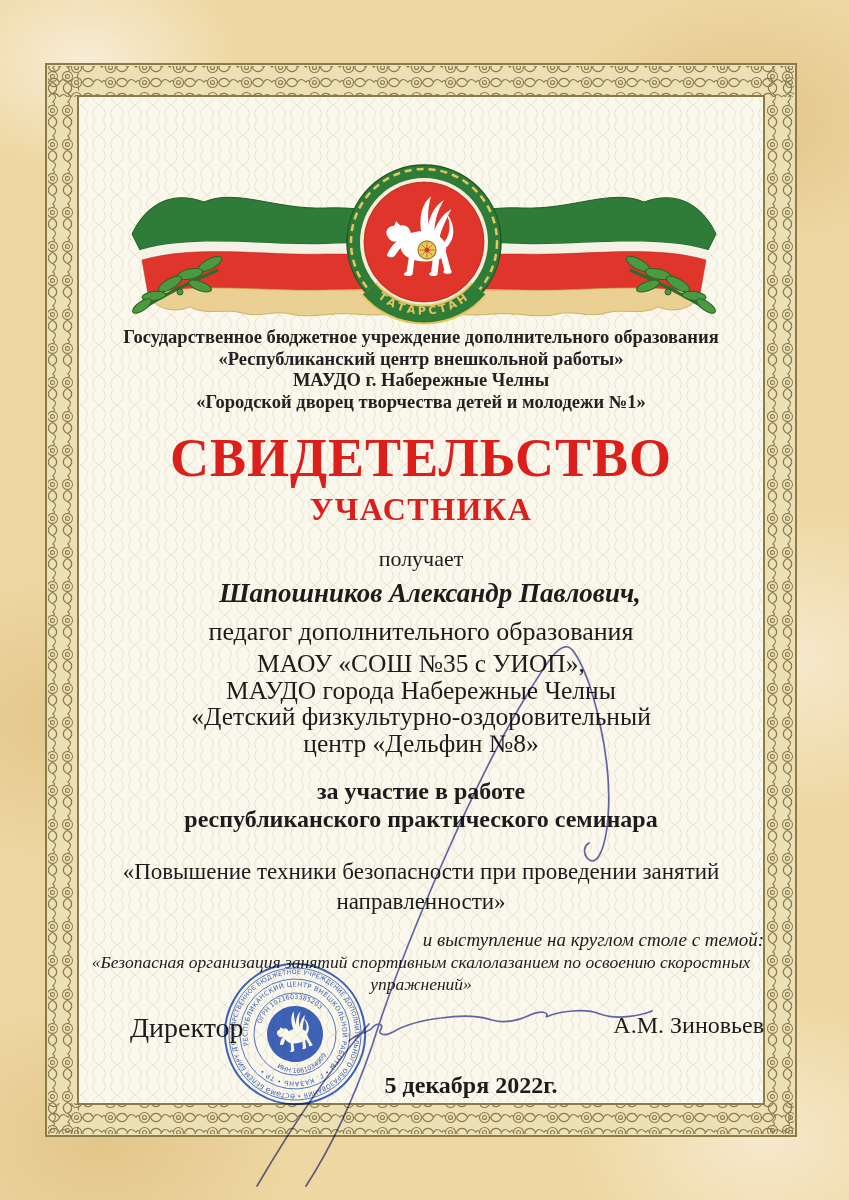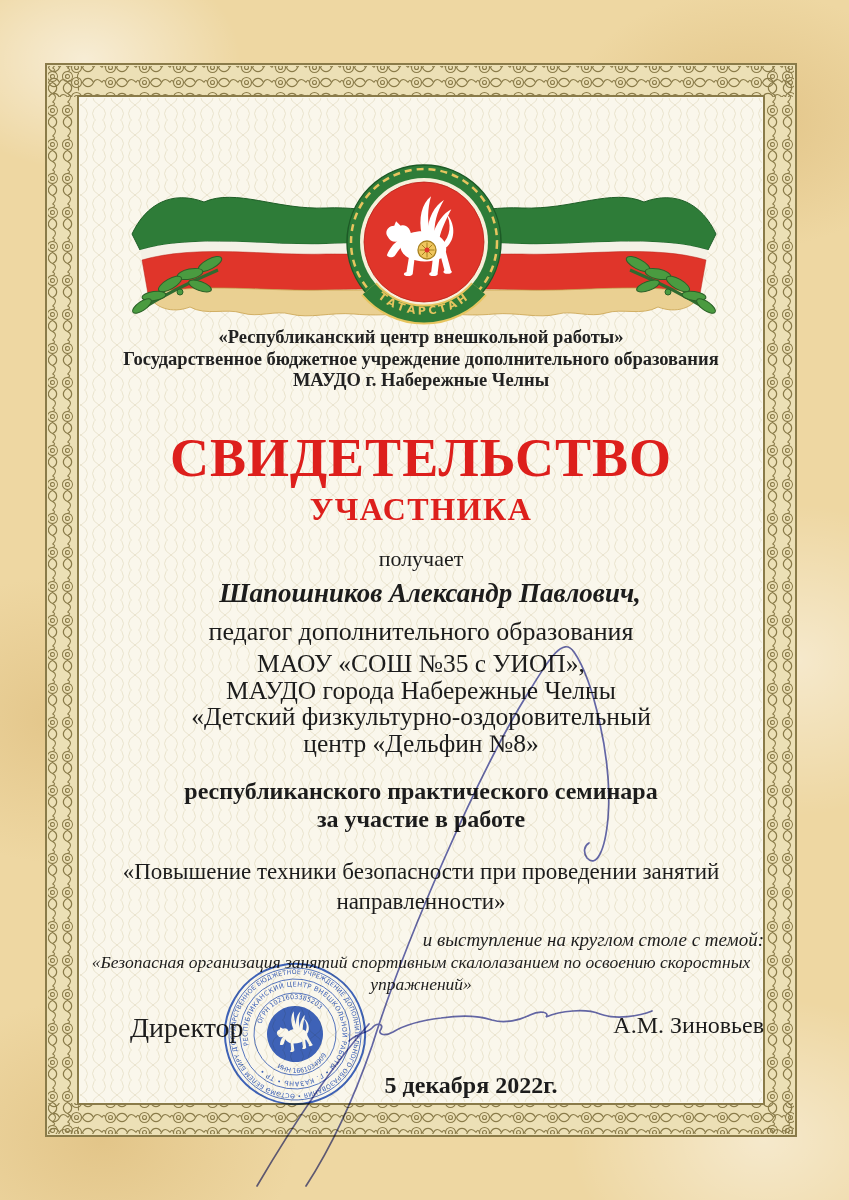--- a/index.html
+++ b/index.html
@@ -123,41 +123,42 @@
     <circle cx="313" cy="92" r="2.5" fill="#e0352a"></circle>
     <path d="M 255,131 A 72,72 0 0 0 365,131" stroke="#e7c55f" stroke-width="20" fill="none"></path>
     <path d="M 255,131 A 72,72 0 0 0 365,131" stroke="#2e7c38" stroke-width="16" fill="none"></path>
     <path id="ribArc" d="M 255,131 A 72,72 0 0 0 365,131" fill="none"></path>
     <text font-family="DejaVu Sans, sans-serif" font-size="11" font-weight="bold" fill="#e7c55f" letter-spacing="3" text-anchor="middle">
       <textPath href="#ribArc" startOffset="50%">ТАТАРСТАН</textPath>
     </text>
   </svg>
 
   <div class="txt org-block">
+    <div class="line">Государственное бюджетное учреждение дополнительного образования</div>
     <div class="line">«Республиканский центр внешкольной работы»</div>
-    <div class="line">Государственное бюджетное учреждение дополнительного образования</div>
     <div class="line">МАУДО г. Набережные Челны</div>
+    <div class="line">«Городской дворец творчества детей и молодежи №1»</div>
   </div>
 
   <div class="txt cert-title line">СВИДЕТЕЛЬСТВО</div>
   <div class="txt cert-subtitle line">УЧАСТНИКА</div>
   <div class="txt receives line">получает</div>
   <div class="txt name line">Шапошников Александр Павлович,</div>
   <div class="txt role line">педагог дополнительного образования</div>
 
   <div class="txt org2-block">
     <div class="line">МАОУ «СОШ №35 с УИОП»,</div>
     <div class="line">МАУДО города Набережные Челны</div>
     <div class="line">«Детский физкультурно-оздоровительный</div>
     <div class="line">центр «Дельфин №8»</div>
   </div>
 
   <div class="txt reason-block">
+    <div class="line">за участие в работе</div>
     <div class="line">республиканского практического семинара</div>
-    <div class="line">за участие в работе</div>
   </div>
 
   <div class="txt seminar-block">
     <div class="line">«Повышение техники безопасности при проведении занятий</div>
     <div class="line">направленности»</div>
   </div>
 
   <div class="txt speech-intro line">и выступление на круглом столе с темой:</div>
 
   <div class="txt speech-block">

